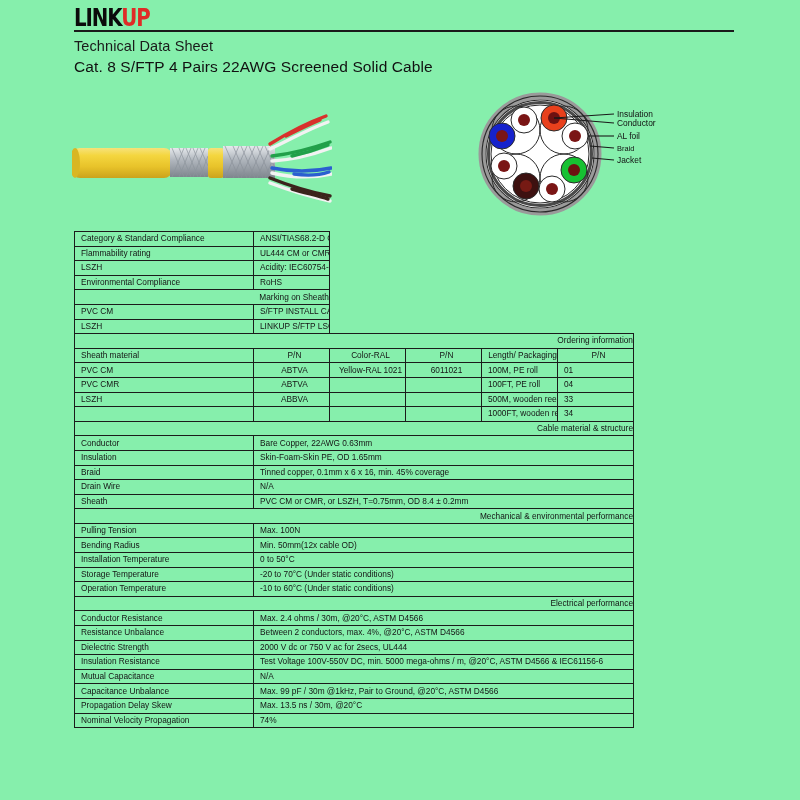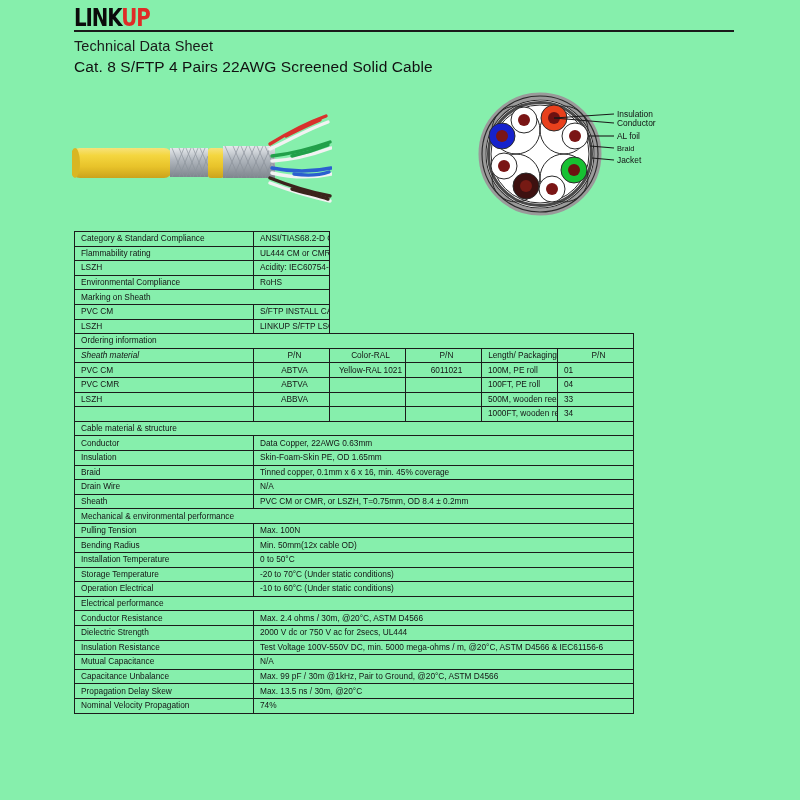--- a/index.html
+++ b/index.html
@@ -47,24 +47,24 @@
     line-height:1.1;
     padding:0 0 0 6px;
     height:14.6px;
     vertical-align:middle;
     color:#141414;
     white-space:nowrap;
     overflow:hidden;
   }
   td.lbl { width:179px; }
   td.val { }
-  td.sect { font-weight:400; }
+  td.sect { font-weight:400;text-align:right; }
   td.tall { height:29px; }
   td.ctr { text-align:center; padding-left:0; }
-  .ord-c1 { width:179px;font-style:italic; }
+  .ord-c1 { width:179px; }
   .ord-c2 { width:78px; }
   .ord-c3 { width:75px; }
   .ord-c4 { width:100px; }
   .ord-c5 { width:128px; }
   .ord-c6 { width:92px; }
 </style>
 </head>
 <body>
 
 <div class="page">
@@ -263,21 +263,21 @@
           <td class="ctr"></td>
           <td>1000FT, wooden reel</td>
           <td>34</td>
         </tr>
 
         <tr>
           <td class="sect" colspan="6">Cable material &amp; structure</td>
         </tr>
         <tr>
           <td class="lbl">Conductor</td>
-          <td class="val" colspan="5">Data Copper, 22AWG 0.63mm</td>
+          <td class="val" colspan="5">Bare Copper, 22AWG 0.63mm</td>
         </tr>
         <tr>
           <td class="lbl">Insulation</td>
           <td class="val" colspan="5">Skin-Foam-Skin PE, OD 1.65mm</td>
         </tr>
         <tr>
           <td class="lbl">Braid</td>
           <td class="val" colspan="5">Tinned copper, 0.1mm x 6 x 16, min. 45% coverage</td>
         </tr>
         <tr>
@@ -302,30 +302,34 @@
         </tr>
         <tr>
           <td class="lbl">Installation Temperature</td>
           <td class="val" colspan="5">0 to 50°C</td>
         </tr>
         <tr>
           <td class="lbl">Storage Temperature</td>
           <td class="val" colspan="5">-20 to 70°C (Under static conditions)</td>
         </tr>
         <tr>
-          <td class="lbl">Operation Electrical</td>
+          <td class="lbl">Operation Temperature</td>
           <td class="val" colspan="5">-10 to 60°C (Under static conditions)</td>
         </tr>
 
         <tr>
           <td class="sect" colspan="6">Electrical performance</td>
         </tr>
         <tr>
           <td class="lbl">Conductor Resistance</td>
           <td class="val" colspan="5">Max. 2.4 ohms / 30m, @20°C, ASTM D4566</td>
+        </tr>
+        <tr>
+          <td class="lbl">Resistance Unbalance</td>
+          <td class="val" colspan="5">Between 2 conductors, max. 4%, @20°C, ASTM D4566</td>
         </tr>
         <tr>
           <td class="lbl">Dielectric Strength</td>
           <td class="val" colspan="5">2000 V dc or 750 V ac  for  2secs, UL444</td>
         </tr>
         <tr>
           <td class="lbl">Insulation Resistance</td>
           <td class="val" colspan="5">Test Voltage 100V-550V DC, min. 5000 mega-ohms / m, @20°C, ASTM D4566 &amp; IEC61156-6</td>
         </tr>
         <tr>

